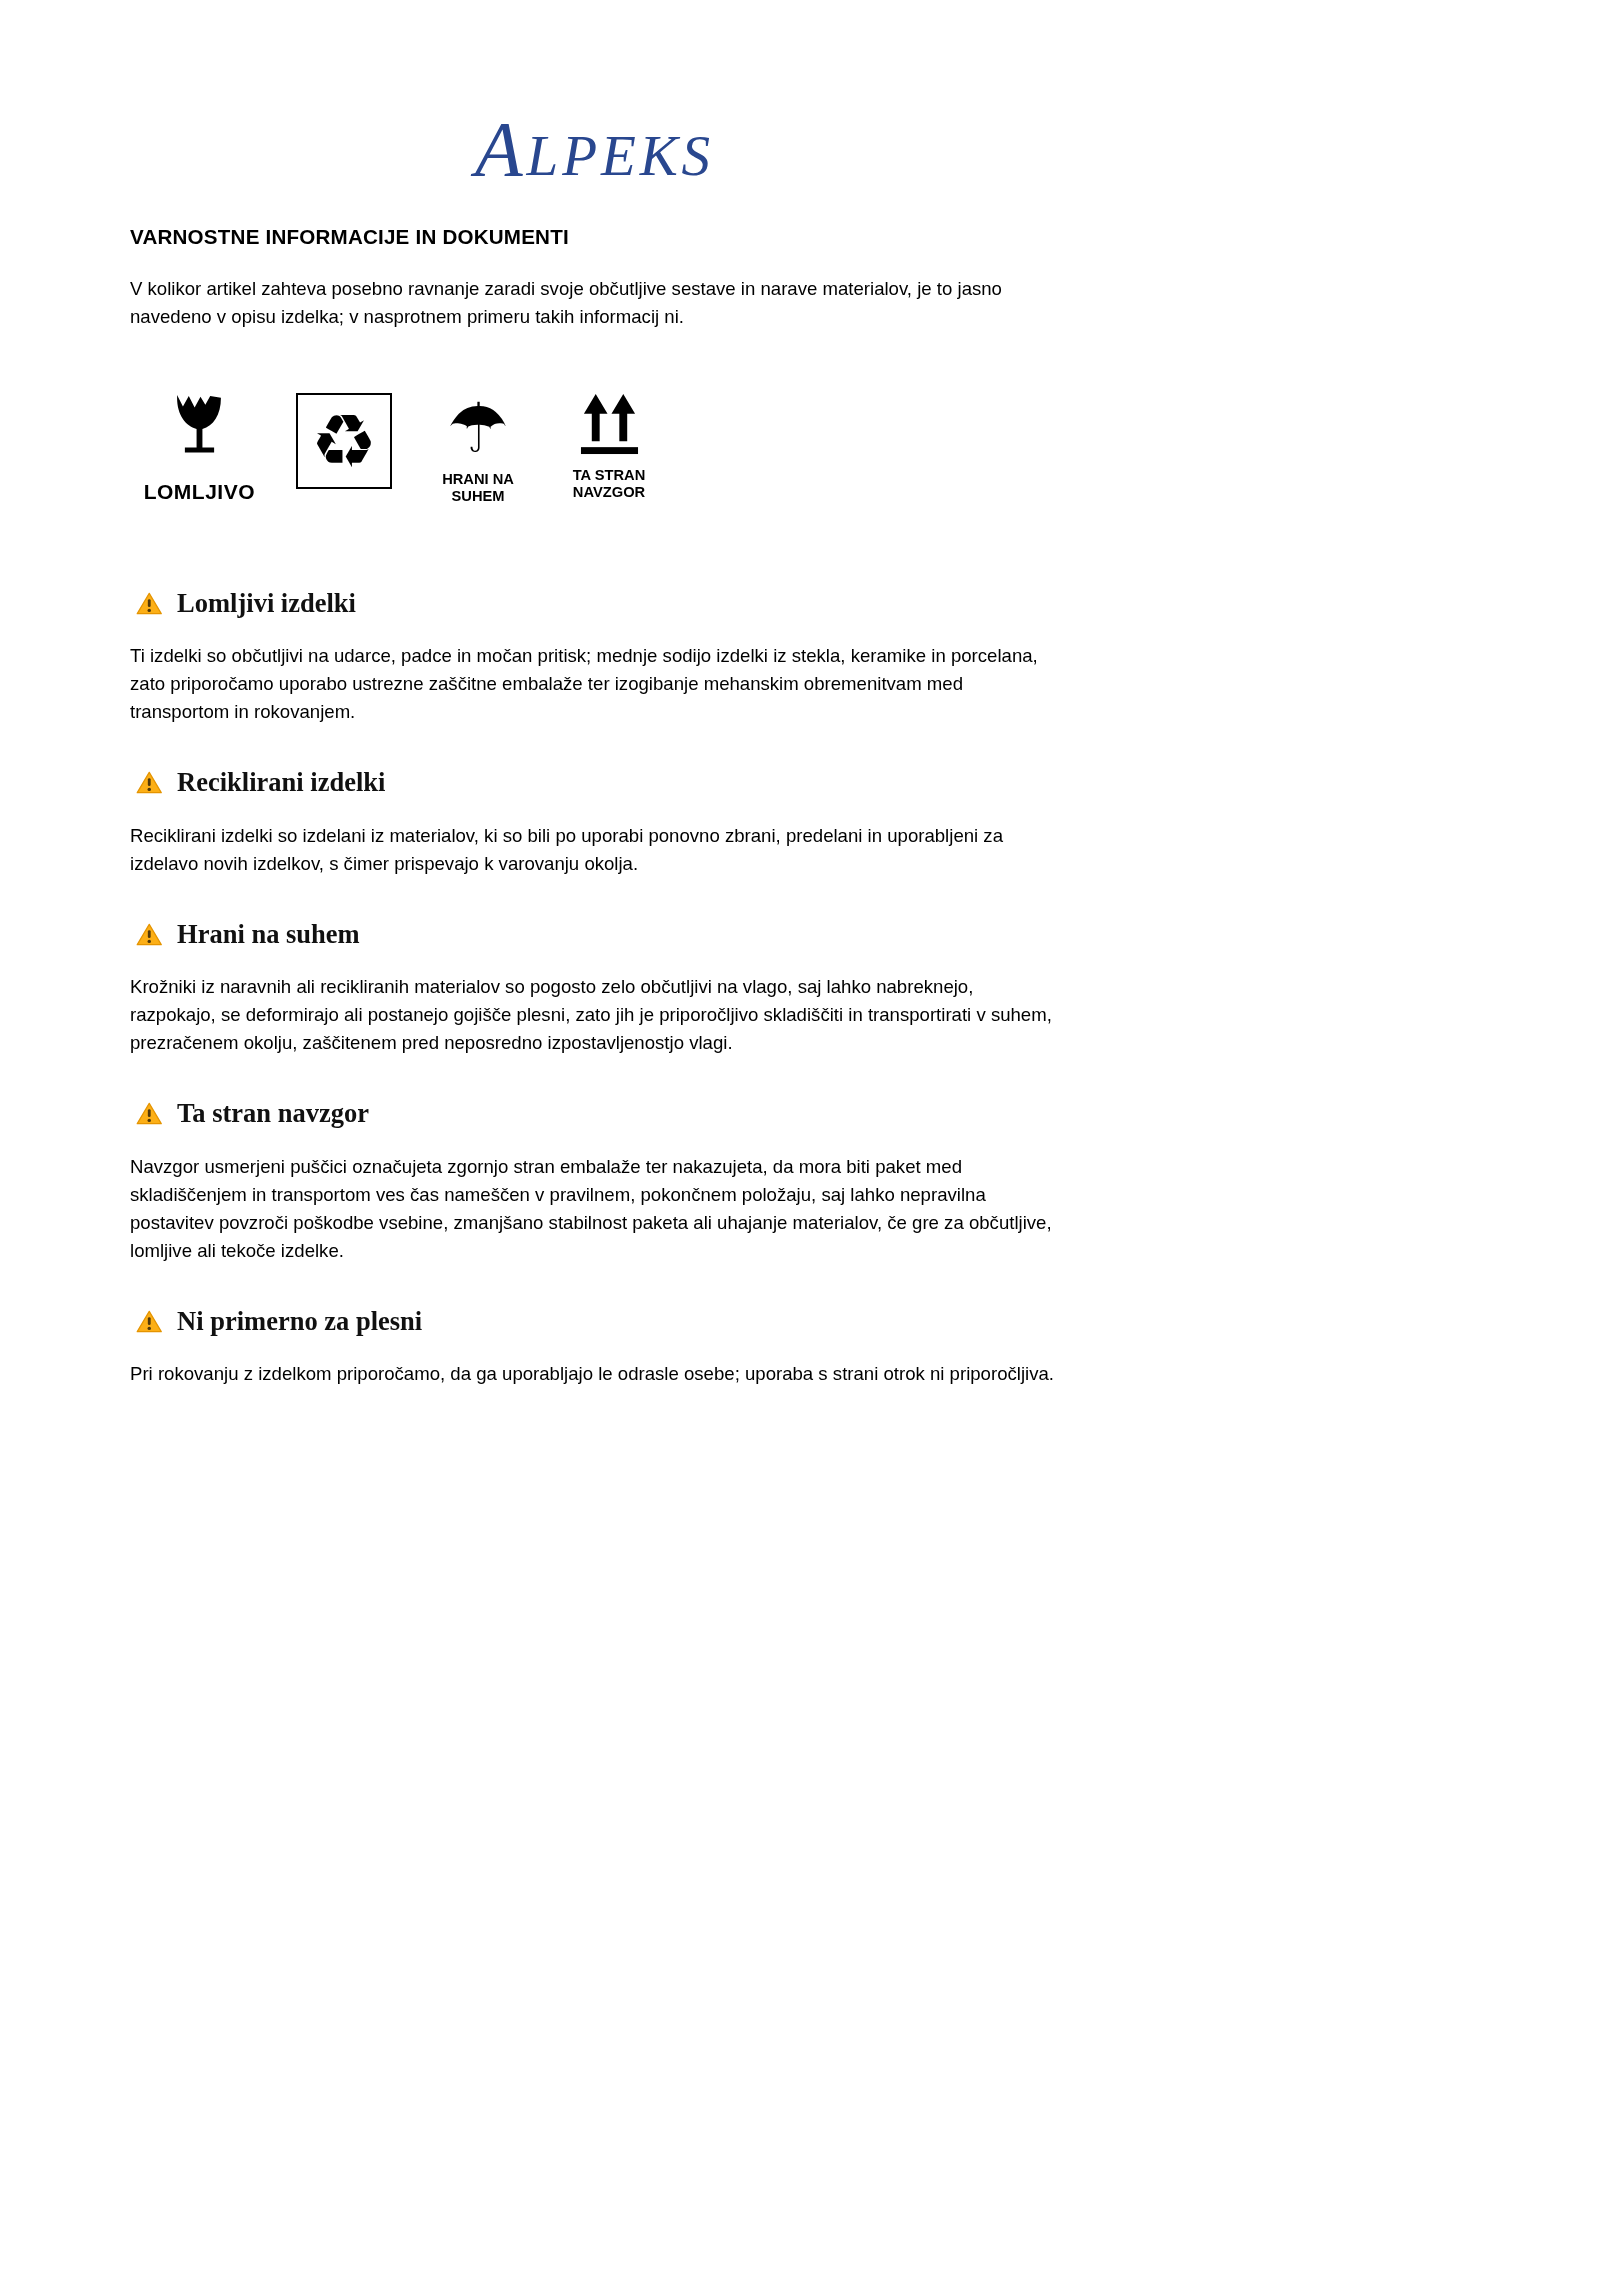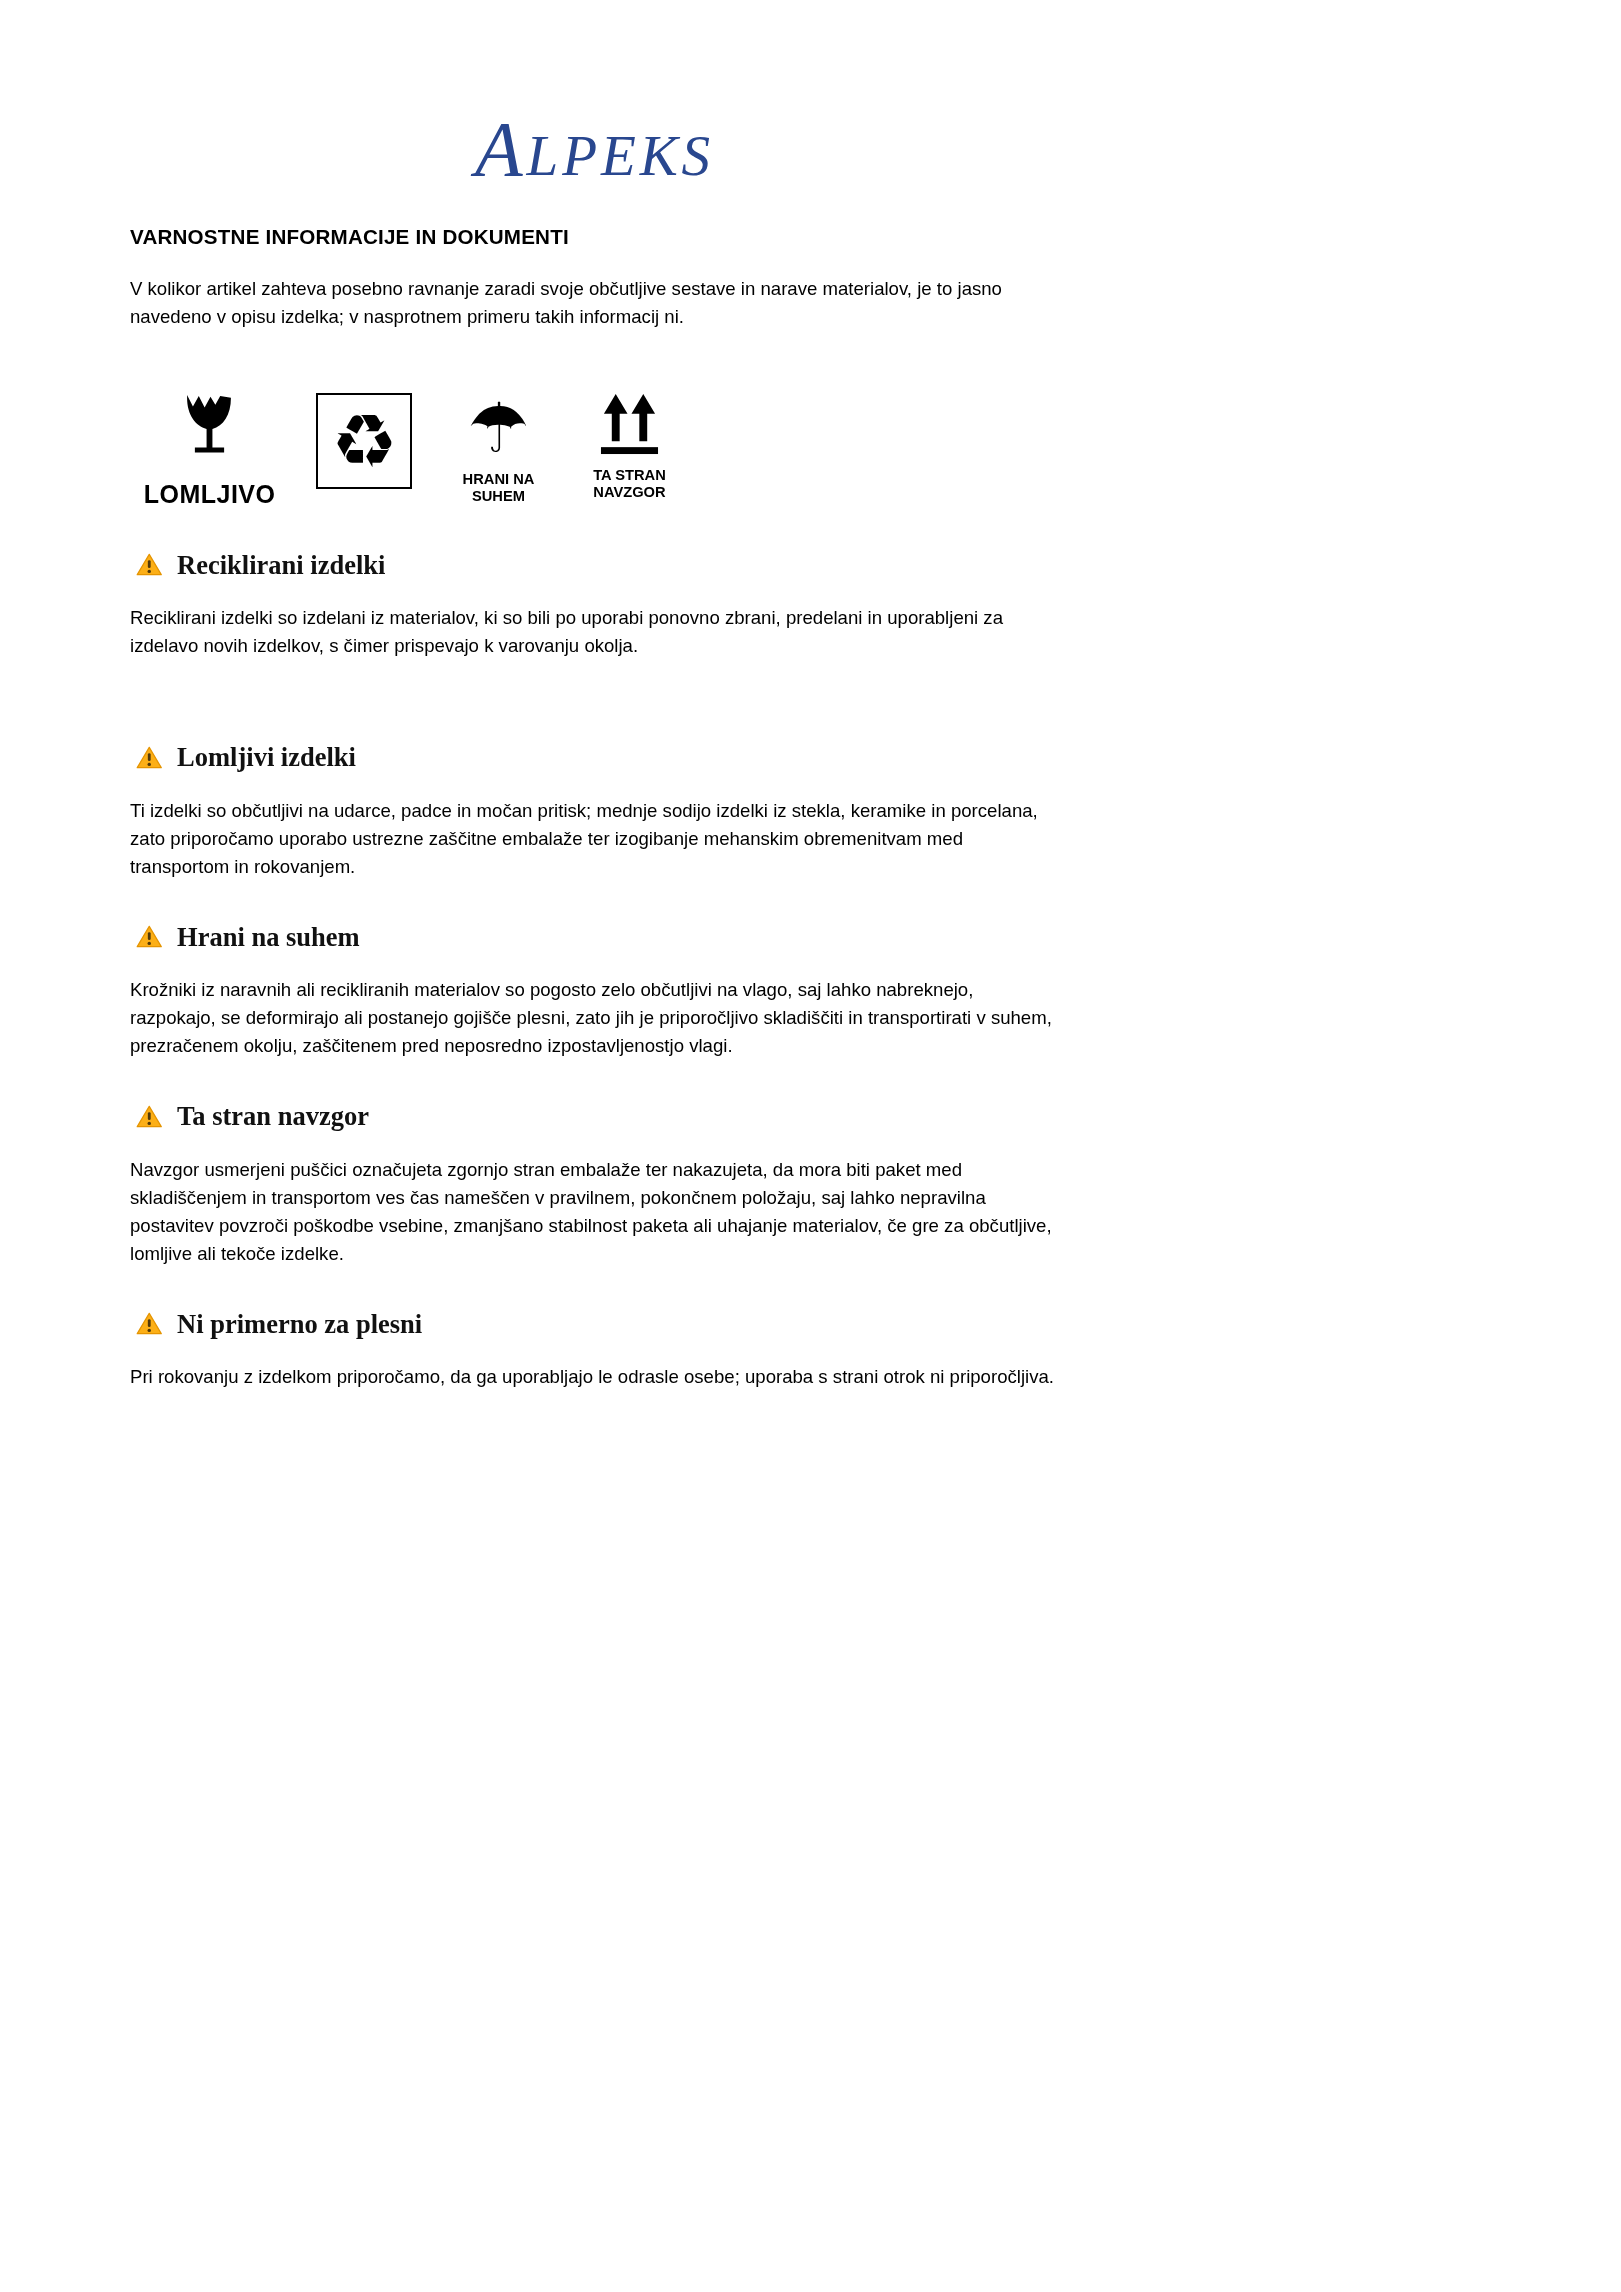--- a/index.html
+++ b/index.html
@@ -62,21 +62,21 @@
     margin: 61px 0 0 13.7px;
   }
   .symbol {
     display: flex;
     flex-direction: column;
     align-items: center;
   }
   .symbol svg { display: block; }
   .sym-label-big {
     margin-top: 11.8px;
-    font-size: 25px;
+    font-size: 21px;
     font-weight: bold;
     letter-spacing: 0.5px;
     color: #000000;
     white-space: nowrap;
   }
   .sym-label-small {
     margin-top: 7.8px;
     max-width: 90px;
     text-align: center;
     font-size: 14.7px;
@@ -173,46 +173,46 @@
             <path fill="#000000" d="M17 2 L29 22 L21 22 L21 50 L13 50 L13 22 L5 22 Z"></path>
             <path fill="#000000" d="M45 2 L57 22 L49 22 L49 50 L41 50 L41 22 L33 22 Z"></path>
             <rect x="2" y="56" width="58" height="7" fill="#000000"></rect>
           </svg>
         </span>
         <span class="sym-label-small">TA STRAN NAVZGOR</span>
       </div>
 
     </div>
 
+    <section class="sect first">
+      <h2 class="sect-h">
+        <span class="warn-icon">
+          <svg width="26.5" height="25.5" viewBox="0 0 32 30" aria-hidden="true">
+            <path d="M16 2.5 L30.5 27 L1.5 27 Z" fill="#FCAF17" stroke="#E59400" stroke-width="1.5" stroke-linejoin="round"></path>
+            <rect x="14.3" y="9.5" width="3.4" height="9.5" rx="1.7" fill="#50380a"></rect>
+            <circle cx="16" cy="23" r="2.1" fill="#50380a"></circle>
+          </svg>
+        </span>
+        <span>Lomljivi izdelki</span>
+      </h2>
+      <p class="sect-p">Ti izdelki so občutljivi na udarce, padce in močan pritisk; mednje sodijo izdelki iz stekla, keramike in porcelana, zato priporočamo uporabo ustrezne zaščitne embalaže ter izogibanje mehanskim obremenitvam med transportom in rokovanjem.</p>
+    </section>
+
     <section class="sect">
       <h2 class="sect-h">
         <span class="warn-icon">
           <svg width="26.5" height="25.5" viewBox="0 0 32 30" aria-hidden="true">
             <path d="M16 2.5 L30.5 27 L1.5 27 Z" fill="#FCAF17" stroke="#E59400" stroke-width="1.5" stroke-linejoin="round"></path>
             <rect x="14.3" y="9.5" width="3.4" height="9.5" rx="1.7" fill="#50380a"></rect>
             <circle cx="16" cy="23" r="2.1" fill="#50380a"></circle>
           </svg>
         </span>
         <span>Reciklirani izdelki</span>
       </h2>
       <p class="sect-p">Reciklirani izdelki so izdelani iz materialov, ki so bili po uporabi ponovno zbrani, predelani in uporabljeni za izdelavo novih izdelkov, s čimer prispevajo k varovanju okolja.</p>
-    </section>
-
-    <section class="sect first">
-      <h2 class="sect-h">
-        <span class="warn-icon">
-          <svg width="26.5" height="25.5" viewBox="0 0 32 30" aria-hidden="true">
-            <path d="M16 2.5 L30.5 27 L1.5 27 Z" fill="#FCAF17" stroke="#E59400" stroke-width="1.5" stroke-linejoin="round"></path>
-            <rect x="14.3" y="9.5" width="3.4" height="9.5" rx="1.7" fill="#50380a"></rect>
-            <circle cx="16" cy="23" r="2.1" fill="#50380a"></circle>
-          </svg>
-        </span>
-        <span>Lomljivi izdelki</span>
-      </h2>
-      <p class="sect-p">Ti izdelki so občutljivi na udarce, padce in močan pritisk; mednje sodijo izdelki iz stekla, keramike in porcelana, zato priporočamo uporabo ustrezne zaščitne embalaže ter izogibanje mehanskim obremenitvam med transportom in rokovanjem.</p>
     </section>
 
     <section class="sect">
       <h2 class="sect-h">
         <span class="warn-icon">
           <svg width="26.5" height="25.5" viewBox="0 0 32 30" aria-hidden="true">
             <path d="M16 2.5 L30.5 27 L1.5 27 Z" fill="#FCAF17" stroke="#E59400" stroke-width="1.5" stroke-linejoin="round"></path>
             <rect x="14.3" y="9.5" width="3.4" height="9.5" rx="1.7" fill="#50380a"></rect>
             <circle cx="16" cy="23" r="2.1" fill="#50380a"></circle>
           </svg>

